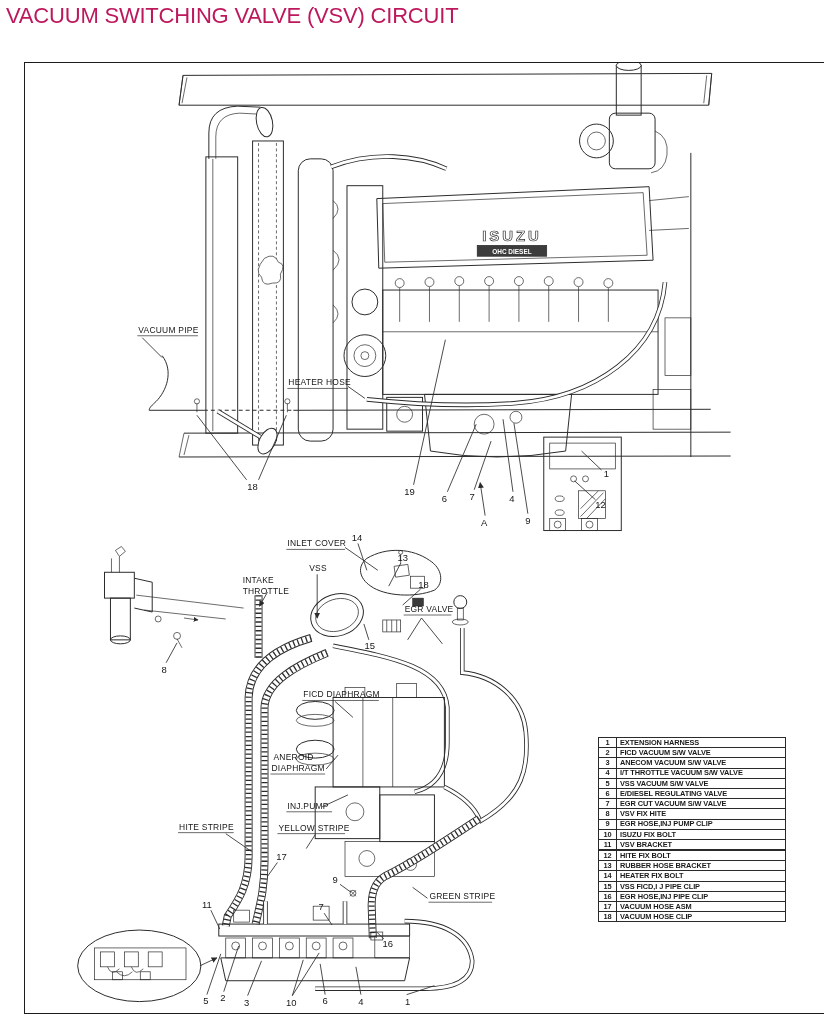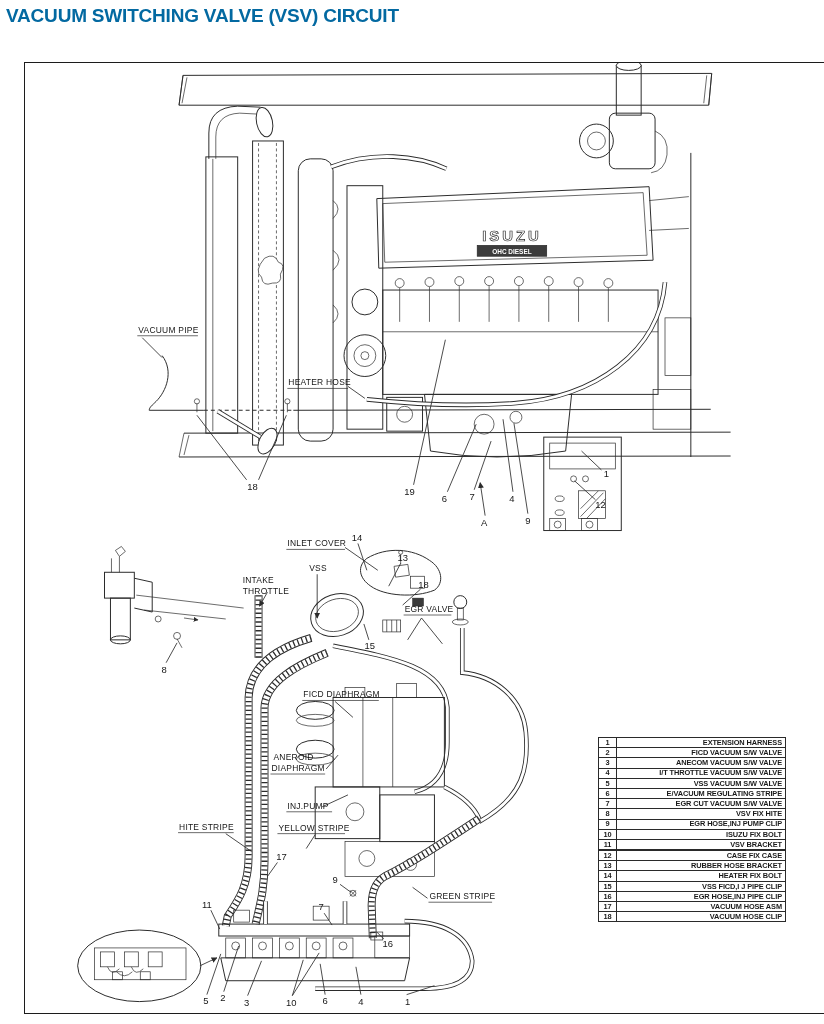--- a/index.html
+++ b/index.html
@@ -1,19 +1,19 @@
 <!DOCTYPE html>
 <html><head>
 <meta charset="utf-8">
 <style>
   html,body{margin:0;padding:0;background:#e8e8e8;}
   .page{position:relative;width:824px;height:1024px;background:#ffffff;overflow:hidden;
         font-family:"Liberation Sans",sans-serif;color:#111;}
-  .title{position:absolute;left:6px;top:2px;font-weight:bold;font-size:19px;line-height:27px;
-         letter-spacing:-0.2px;color:#0369a1;white-space:nowrap;}
+  .title{position:absolute;left:6px;top:2px;font-weight:normal;font-size:22px;line-height:27px;
+         letter-spacing:-0.2px;color:#be185d;white-space:nowrap;}
   .frame{position:absolute;left:24px;top:62px;width:804px;height:950px;border:1.5px solid #1c1c1c;background:#fff;}
   .frame svg{position:absolute;left:0;top:0;}
 
   
   .ln{stroke:#2b2b2b;stroke-width:1;fill:none}
   .lt{stroke:#2b2b2b;stroke-width:.7;fill:none}
   .ld{stroke:#2b2b2b;stroke-width:.85;fill:none}
   .dash{stroke:#2b2b2b;stroke-width:1.1;fill:none;stroke-dasharray:4 3}
   .hose-o{stroke:#2b2b2b;stroke-width:4.6;fill:none}
   .hose-i{stroke:#ffffff;stroke-width:2.9;fill:none}
@@ -24,21 +24,21 @@
   .wfillt{fill:#fff;stroke:#2b2b2b;stroke-width:.7}
   text.lbl{font:8.5px "Liberation Sans",sans-serif;fill:#161616;letter-spacing:.25px}
   text.co{font:9.5px "Liberation Sans",sans-serif;fill:#161616}
 
   
   .ptable{position:absolute;left:573px;top:674px;}
   .ptable table{border-collapse:collapse;border:1.5px solid #222;background:#fff;}
   .ptable td{border:1px solid #2a2a2a;font:700 7.4px/1 "Liberation Sans",sans-serif;
              letter-spacing:-0.1px;color:#1a1a1a;height:9.2px;padding:0 3px;white-space:nowrap;}
   .ptable td.no{width:15px;text-align:center;padding:0 1px;}
-  .ptable td.nm{width:162px;text-align:right;}
+  .ptable td.nm{width:162px;text-align:left;}
   .ptable tr.thick td{border-bottom-width:2px;}
 </style>
 </head>
 <body>
 
 <div class="page">
   <div class="title">
     <div>VACUUM SWITCHING VALVE (VSV) CIRCUIT</div>
   </div>
 
@@ -398,21 +398,21 @@
         <tr>
               <td class="no">4</td>
               <td class="nm">I/T THROTTLE VACUUM S/W VALVE</td>
             </tr>
         <tr>
               <td class="no">5</td>
               <td class="nm">VSS VACUUM S/W VALVE</td>
             </tr>
         <tr>
               <td class="no">6</td>
-              <td class="nm">E/VACUUM REGULATING STRIPE</td>
+              <td class="nm">E/DIESEL REGULATING VALVE</td>
             </tr>
         <tr>
               <td class="no">7</td>
               <td class="nm">EGR CUT VACUUM S/W VALVE</td>
             </tr>
         <tr>
               <td class="no">8</td>
               <td class="nm">VSV FIX HITE</td>
             </tr>
         <tr>
@@ -422,21 +422,21 @@
         <tr>
               <td class="no">10</td>
               <td class="nm">ISUZU FIX BOLT</td>
             </tr>
         <tr class="thick">
               <td class="no">11</td>
               <td class="nm">VSV BRACKET</td>
             </tr>
         <tr>
               <td class="no">12</td>
-              <td class="nm">CASE FIX CASE</td>
+              <td class="nm">HITE FIX BOLT</td>
             </tr>
         <tr>
               <td class="no">13</td>
               <td class="nm">RUBBER HOSE BRACKET</td>
             </tr>
         <tr>
               <td class="no">14</td>
               <td class="nm">HEATER FIX BOLT</td>
             </tr>
         <tr>

